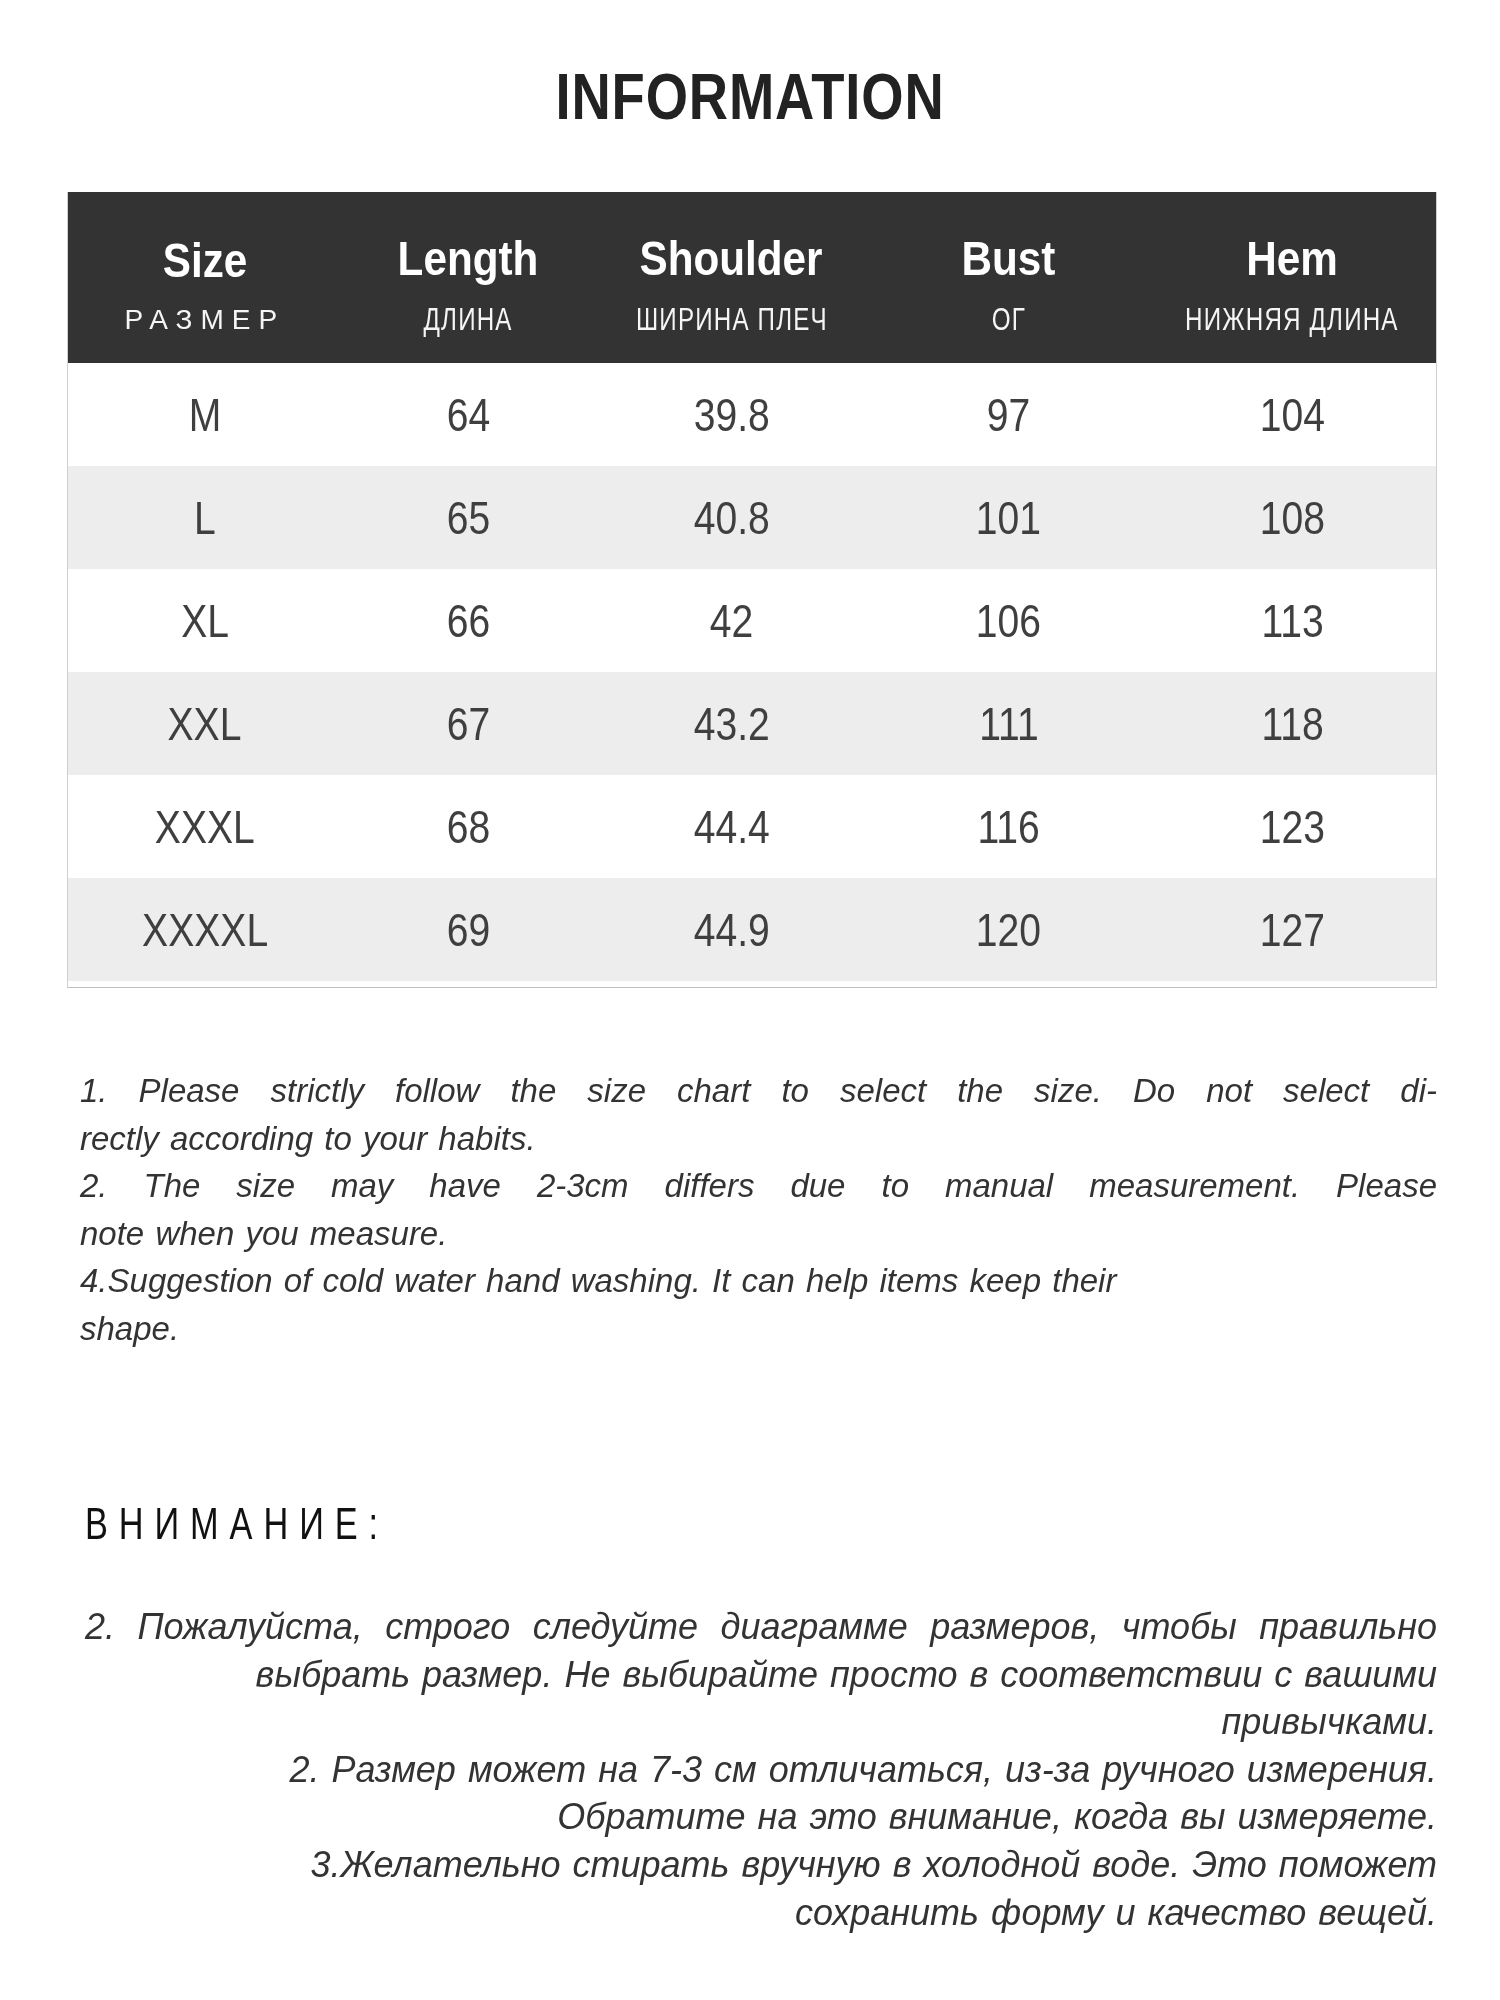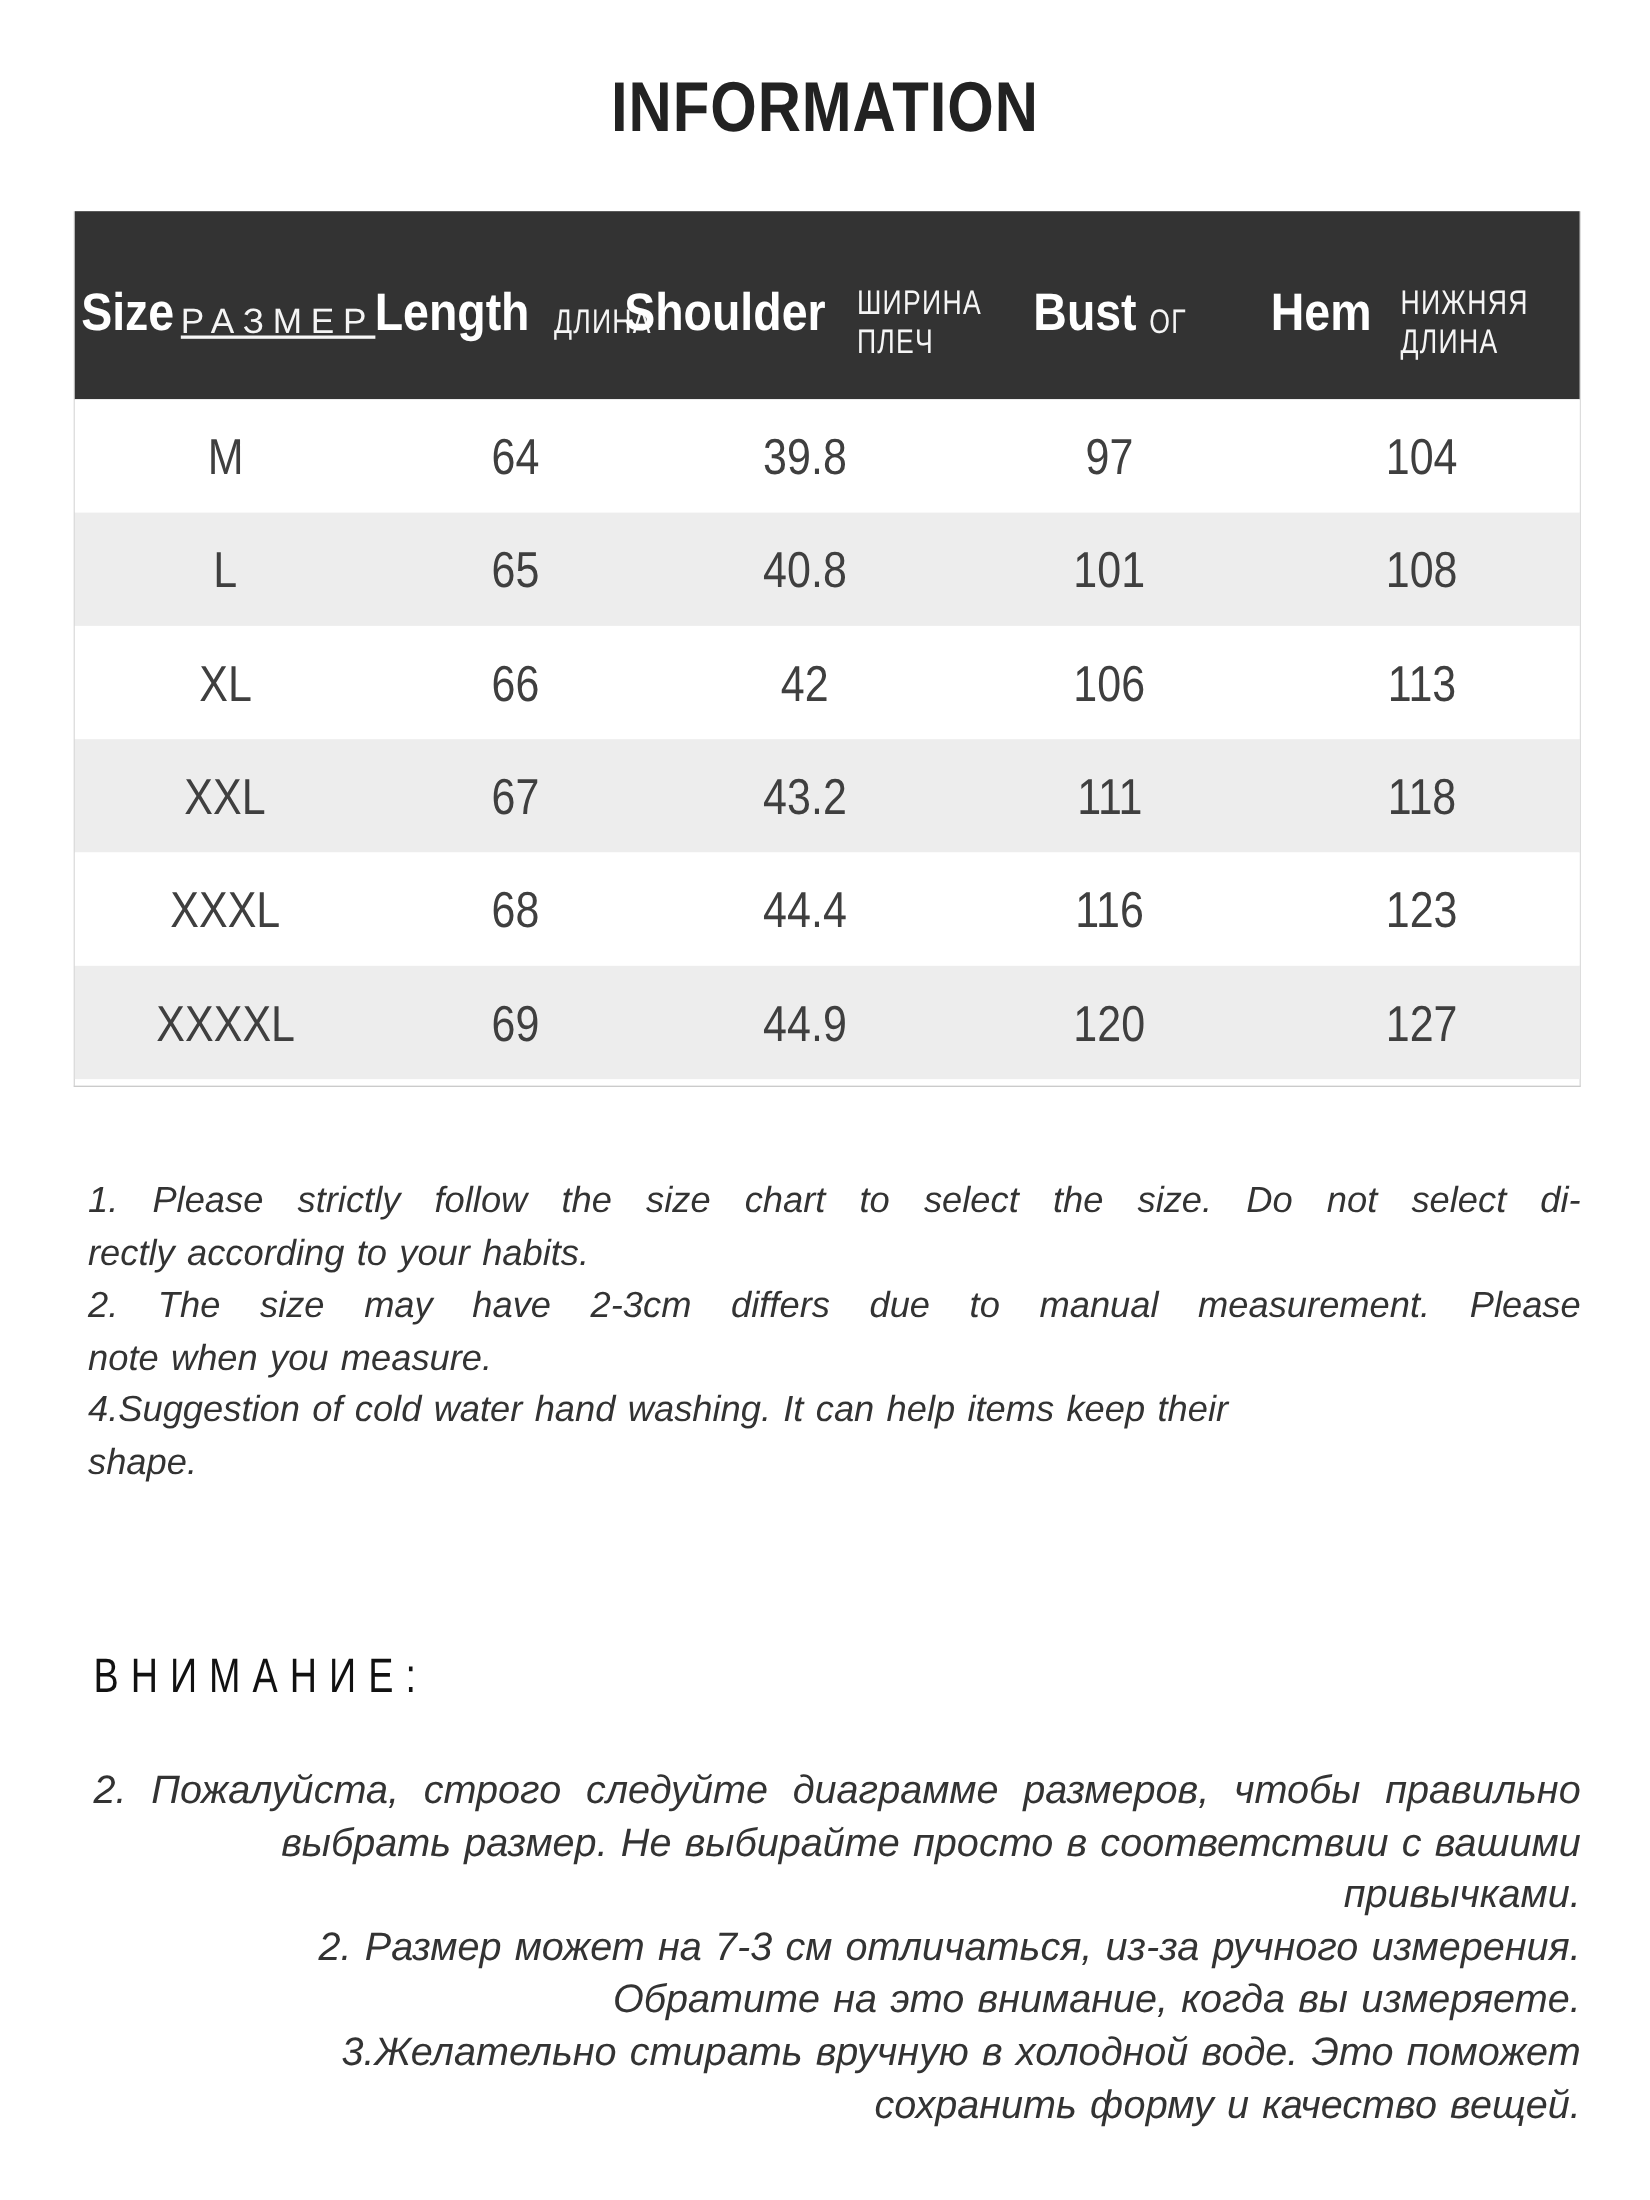--- a/index.html
+++ b/index.html
@@ -29,26 +29,26 @@
       border-bottom: 1px solid #bfbfbf;
       padding-bottom: 6px;
       background: #ffffff;
       box-sizing: border-box;
     }
     .thead {
       display: flex; height: 171px;
       background: #333333; color: #ffffff;
     }
     .th {
-      display: flex; align-items: center; justify-content: center;
+      display: flex; flex-direction: column; align-items: center; justify-content: center;
       padding-top: 14px; box-sizing: border-box;
     }
     .th .en { font-size: 48px; font-weight: 700; display: inline-block; transform: scaleX(0.88); }
     .th .ru { font-size: 31px; font-weight: 400; margin-top: 16px; display: inline-block; color: #f5f5f5; }
-    .th.c0 .ru { letter-spacing: 8px; transform: none; font-size: 32px; text-decoration: underline; }
+    .th.c0 .ru { letter-spacing: 8px; transform: none; font-size: 28px; }
     .th.c1 .ru, .th.c2 .ru, .th.c3 .ru, .th.c4 .ru { transform: scaleX(0.78); letter-spacing: 1.5px; }
     .c0 { width: 20%; } .c1 { width: 18.5%; } .c2 { width: 20%; } .c3 { width: 20.5%; } .c4 { width: 21%; }
 
     .tr { display: flex; height: 103px; align-items: center; background: #ffffff; }
     .tr.alt { background: #ededed; }
     .td { text-align: center; font-size: 46px; color: #3f3f3f; box-sizing: border-box; }
     .td span { display: inline-block; transform: scaleX(0.85); }
 
     
     .note-en { position: absolute; left: 80px; width: 1357px; top: 1025px; }

